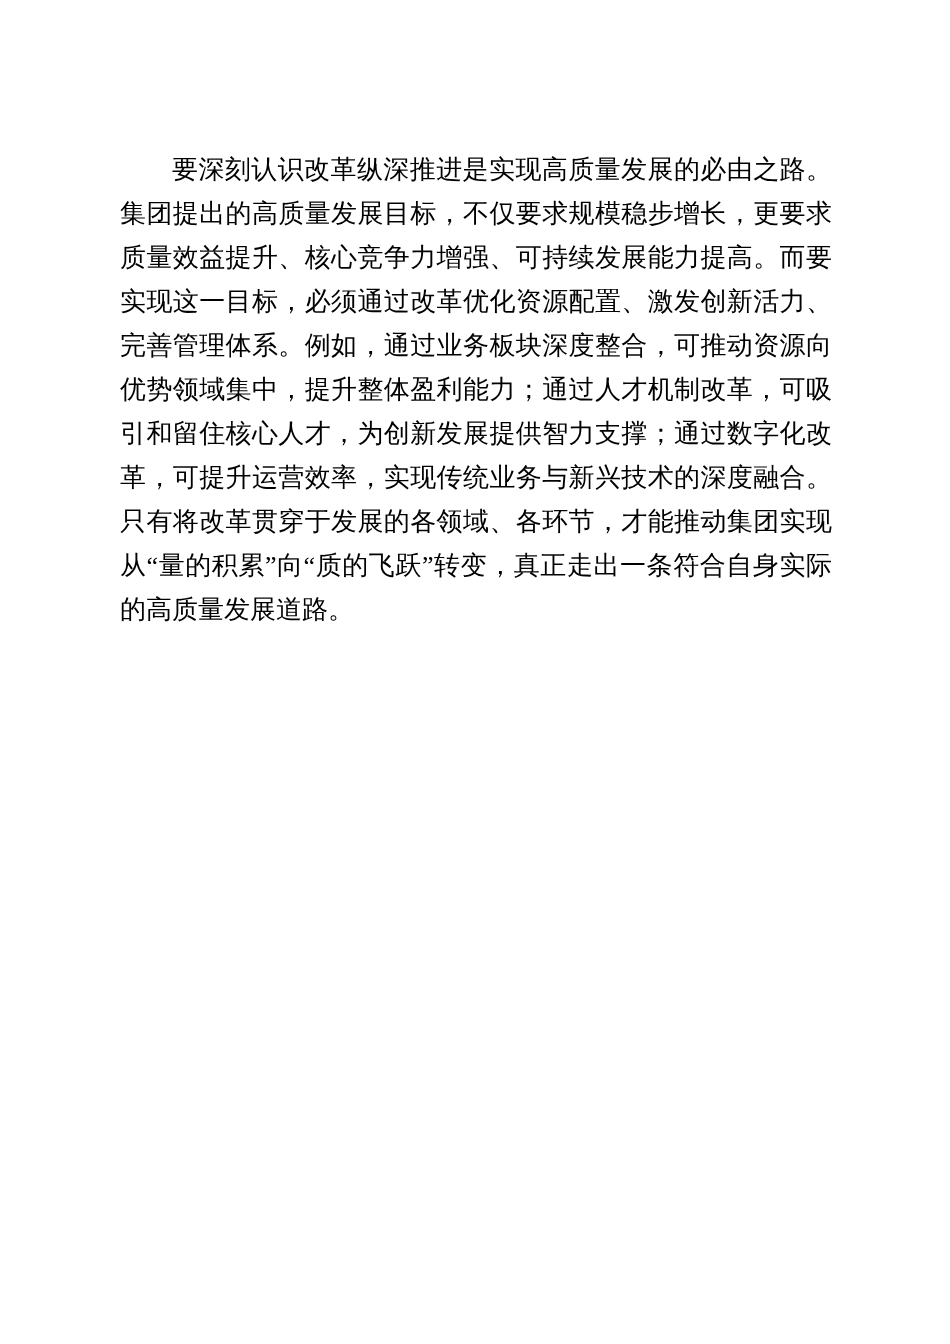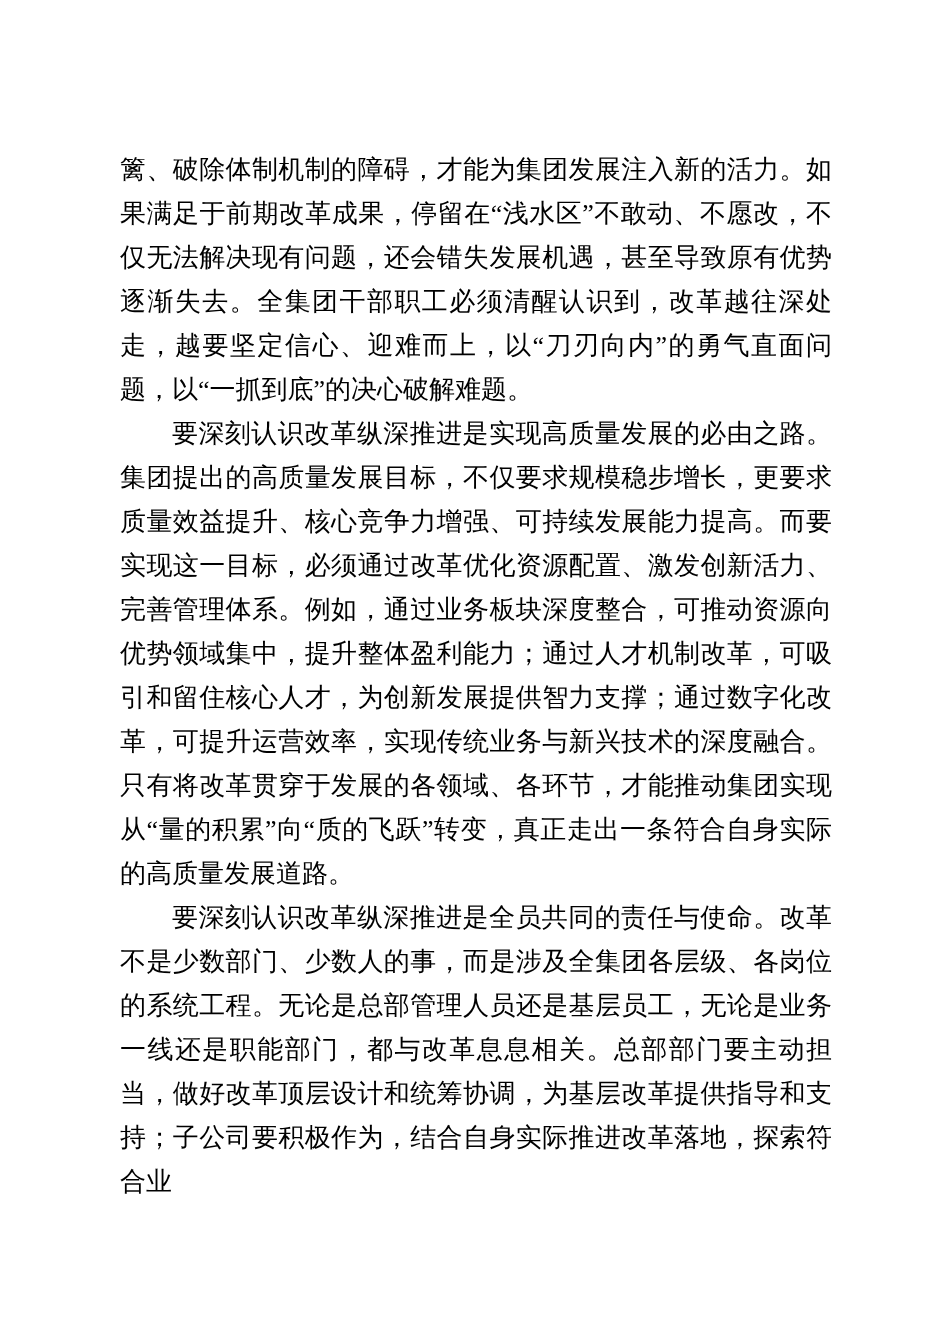--- a/index.html
+++ b/index.html
@@ -31,17 +31,15 @@
   }
   .doc p.indent {
     text-indent: 2em;
   }
 </style>
 </head>
 <body>
 
 <div class="page">
   <div class="doc">
-    <p>篱、破除体制机制的障碍，才能为集团发展注入新的活力。如果满足于前期改革成果，停留在“浅水区”不敢动、不愿改，不仅无法解决现有问题，还会错失发展机遇，甚至导致原有优势逐渐失去。全集团干部职工必须清醒认识到，改革越往深处走，越要坚定信心、迎难而上，以“刀刃向内”的勇气直面问题，以“一抓到底”的决心破解难题。</p>
     <p class="indent">要深刻认识改革纵深推进是实现高质量发展的必由之路。集团提出的高质量发展目标，不仅要求规模稳步增长，更要求质量效益提升、核心竞争力增强、可持续发展能力提高。而要实现这一目标，必须通过改革优化资源配置、激发创新活力、完善管理体系。例如，通过业务板块深度整合，可推动资源向优势领域集中，提升整体盈利能力；通过人才机制改革，可吸引和留住核心人才，为创新发展提供智力支撑；通过数字化改革，可提升运营效率，实现传统业务与新兴技术的深度融合。只有将改革贯穿于发展的各领域、各环节，才能推动集团实现从“量的积累”向“质的飞跃”转变，真正走出一条符合自身实际的高质量发展道路。</p>
-    <p class="indent">要深刻认识改革纵深推进是全员共同的责任与使命。改革不是少数部门、少数人的事，而是涉及全集团各层级、各岗位的系统工程。无论是总部管理人员还是基层员工，无论是业务一线还是职能部门，都与改革息息相关。总部部门要主动担当，做好改革顶层设计和统筹协调，为基层改革提供指导和支持；子公司要积极作为，结合自身实际推进改革落地，探索符合业</p>
   </div>
 </div>
 
 </body></html>

